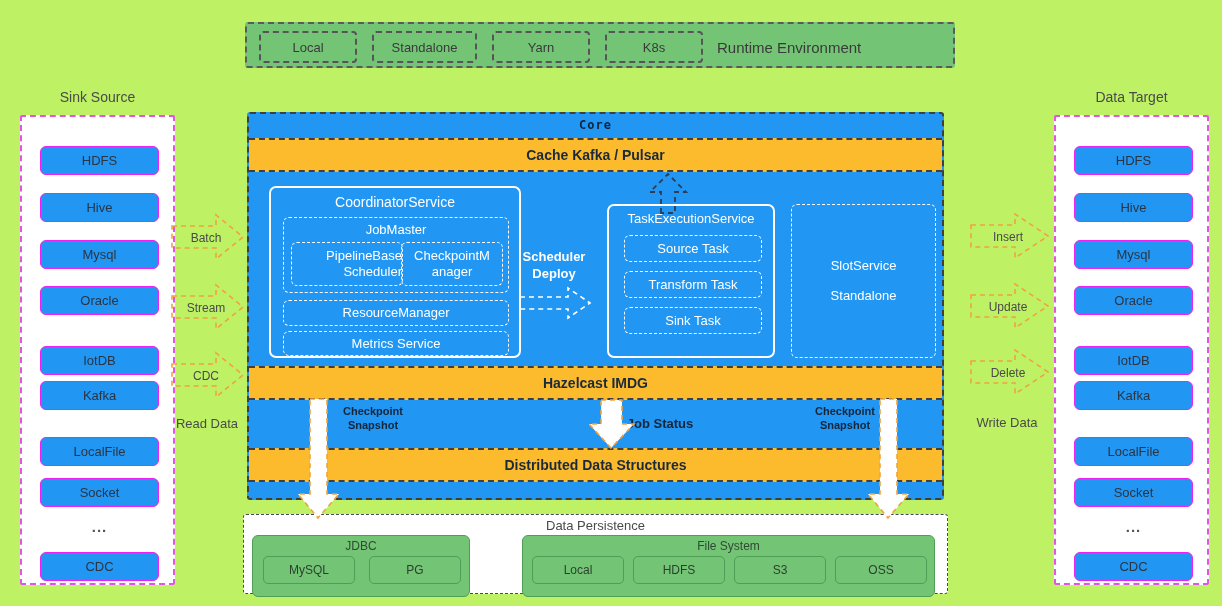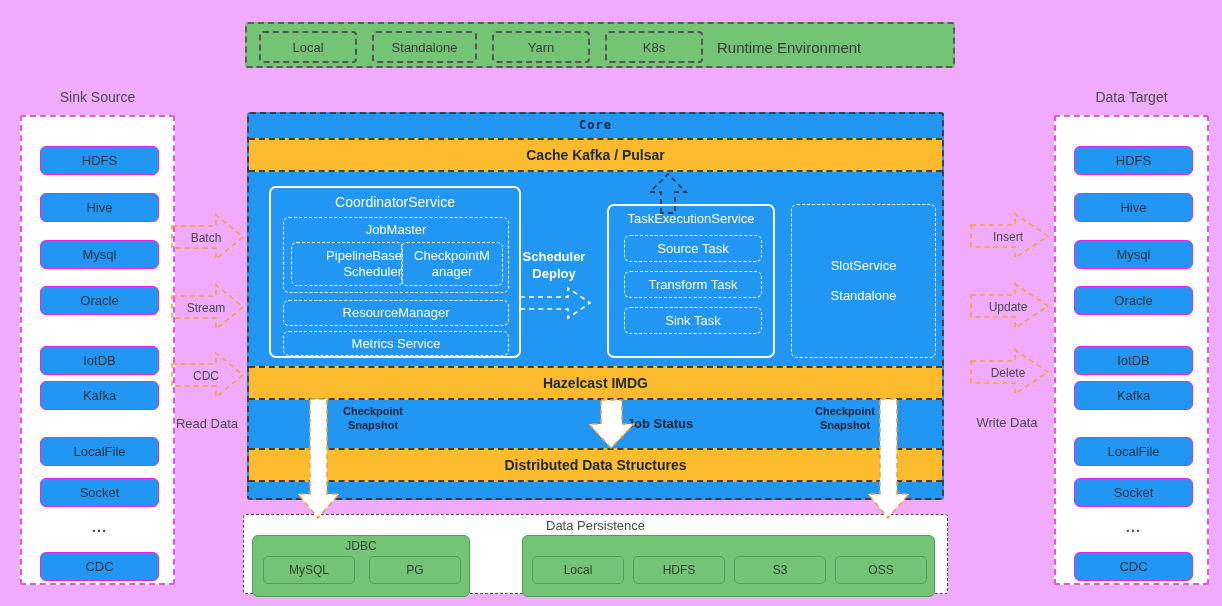--- a/index.html
+++ b/index.html
@@ -5,21 +5,21 @@
   * { box-sizing: border-box; }
   html, body {
     margin: 0; padding: 0;
     background: #ffffff;
     font-family: "Liberation Sans", sans-serif;
   }
   #canvas {
     position: relative;
     width: 1222px;
     height: 606px;
-    background: #f0abfc;
+    background: #bef264;
     overflow: hidden;
   }
   .abs { position: absolute; }
 
   
   #runtime-env {
     left: 245px; top: 22px; width: 710px; height: 46px;
     background: #74c476;
     border: 2px dashed #5a5a5a;
     border-radius: 3px;
@@ -337,20 +337,21 @@
       <div class="green-group-title">JDBC</div>
       <div class="green-chip" style="left:10px; width:92px;">
           <span>MySQL</span>
         </div>
       <div class="green-chip" style="left:116px; width:92px;">
           <span>PG</span>
         </div>
     </div>
 
     <div class="green-group" style="left:278px; width:413px;">
+      <div class="green-group-title">File System</div>
       <div class="green-chip" style="left:9px;   width:92px;">
           <span>Local</span>
         </div>
       <div class="green-chip" style="left:110px; width:92px;">
           <span>HDFS</span>
         </div>
       <div class="green-chip" style="left:211px; width:92px;">
           <span>S3</span>
         </div>
       <div class="green-chip" style="left:312px; width:92px;">

